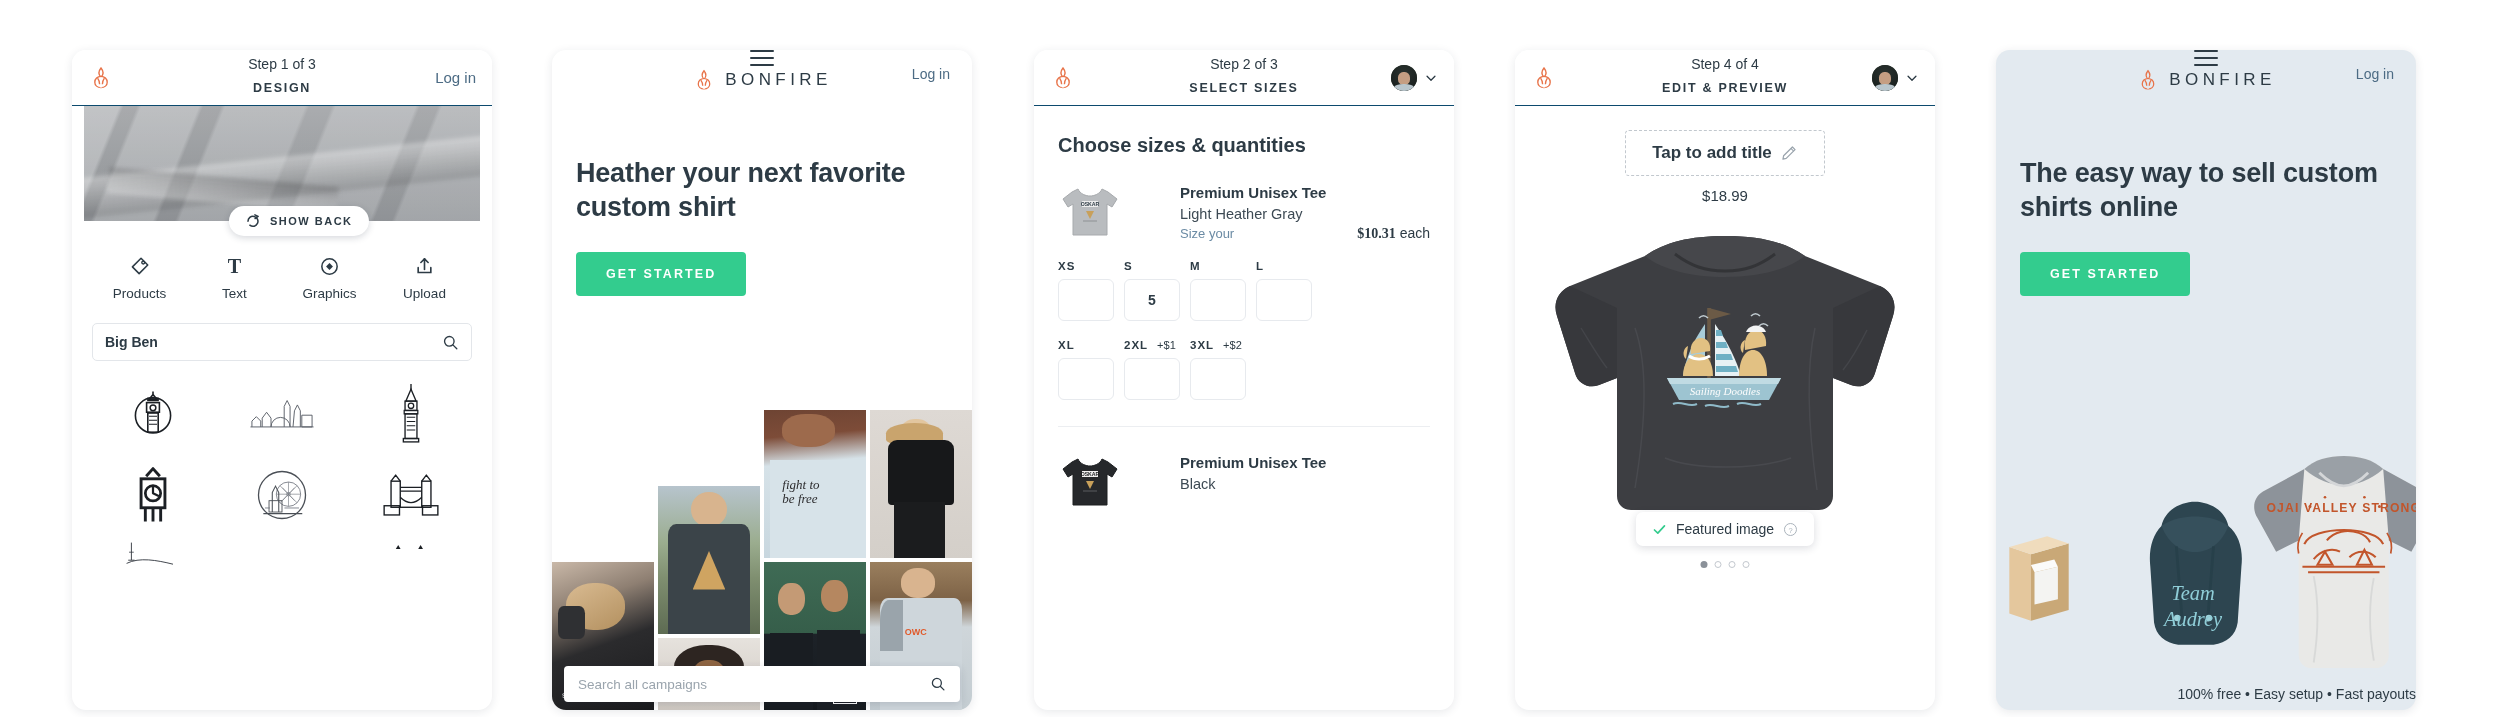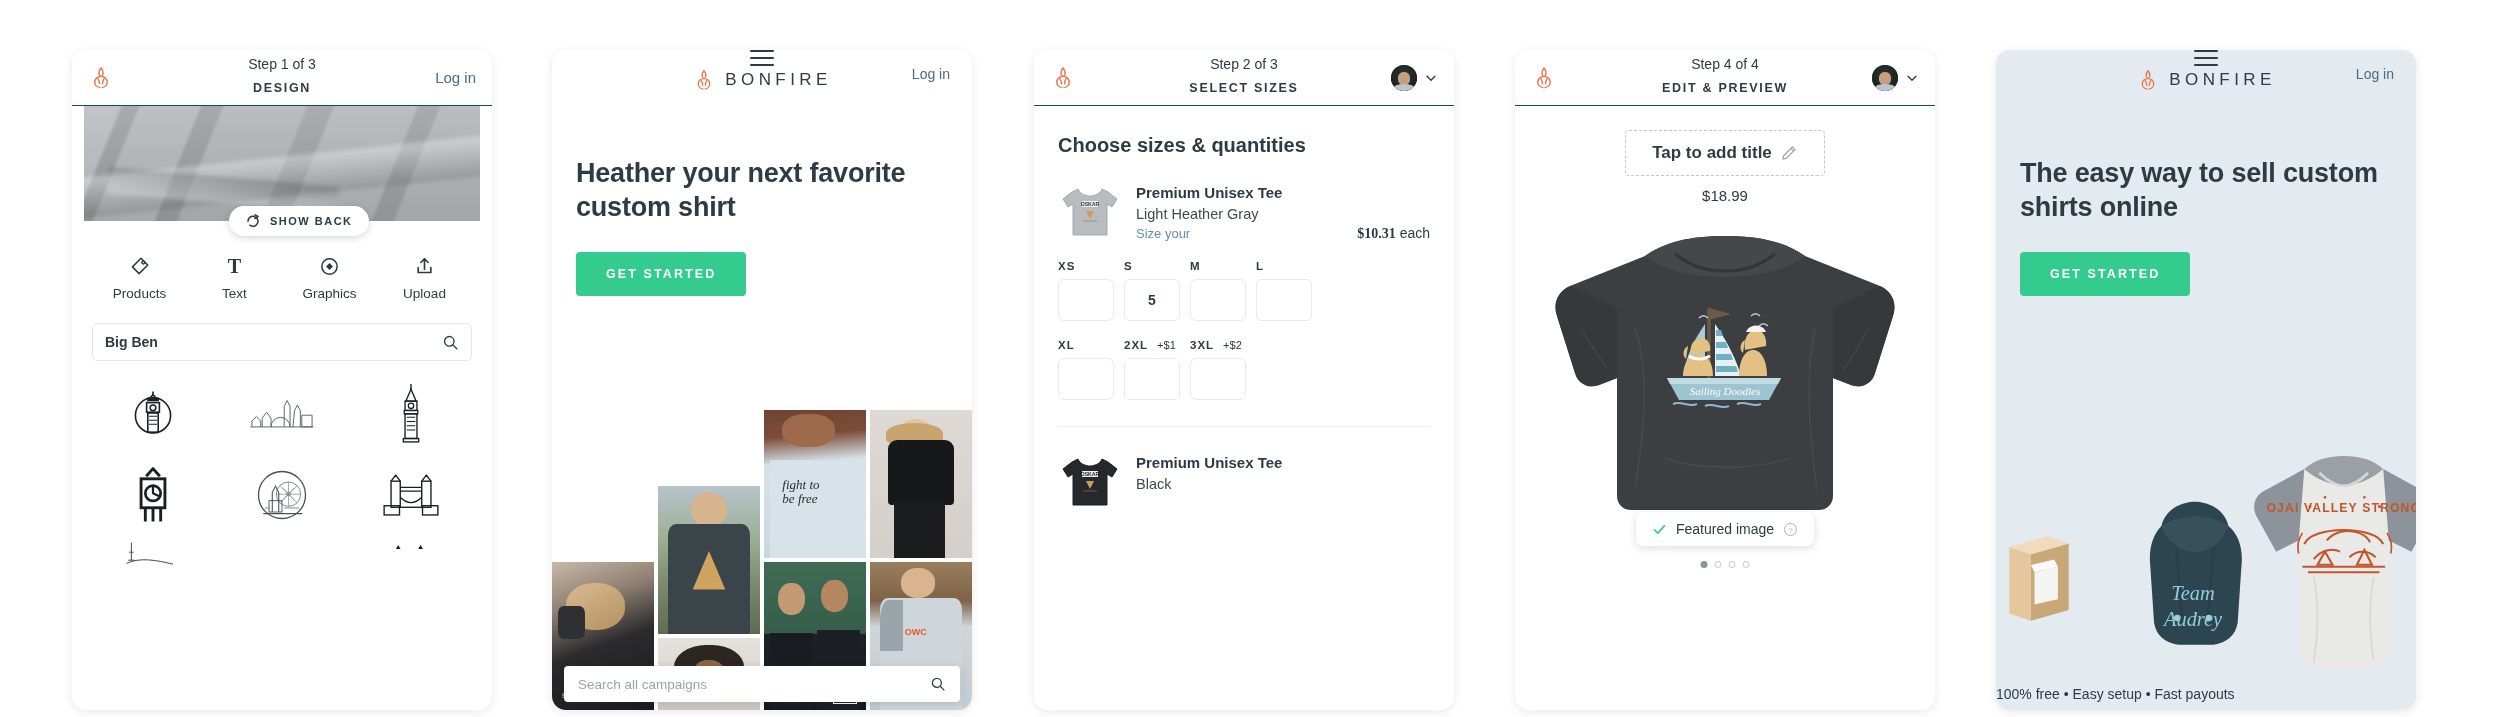--- a/index.html
+++ b/index.html
@@ -166,21 +166,21 @@
   }
   .ship-banner .t { font-size: 14px; color: #2d3b45; }
   .sec-title {
     font-size: 20px; font-weight: bold; color: #2d3b45;
     padding: 28px 24px 0 24px;
   }
   .prod-row { display: flex; gap: 14px; padding: 26px 24px 0 24px; align-items: flex-start;}
   .prod-thumb {
     width: 64px; height: 58px; flex: 0 0 64px; position: relative;
   }
-  .prod-info { flex: 1; min-width: 0; }
+  .prod-info { flex: 1; min-width: 0; margin-left: 44px; }
   .prod-name { font-size: 15px; font-weight: bold; color: #2d3b45; line-height: 20px;}
   .prod-color { font-size: 14.5px; color: #3d4a54; line-height: 22px;}
   .prod-meta { display: flex; align-items: baseline; }
   .size-guide { font-size: 13px; color: #6b8ba4; }
   .price { margin-left: auto; font-size: 14px; color: #2d3b45; }
   .price b { font-weight: bold; font-family: Liberation Serif, serif; }
   .size-row { display: flex; gap: 10px; padding: 18px 24px 0 24px; }
   .size-cell { width: 56px; }
   .size-lbl {
     font-size: 11.5px; font-weight: bold; letter-spacing: 1px;
@@ -212,21 +212,21 @@
     bottom: -8px; background: #fff; border-radius: 7px;
     box-shadow: 0 2px 9px rgba(30,40,60,.16);
     padding: 9px 16px; display:flex; align-items:center; gap: 9px;
   }
   .featured-badge .t { font-size: 14px; color: #2d3b45; }
 
   
   #panel5 { left: 1996px; background: #e3eaf0; }
   .hero-h1.alt { color: #2d3b45; }
   .foot-note {
-    position:absolute; left:0; right:0; bottom: 8px; text-align:left;
+    position:absolute; left:0; right:0; bottom: 8px; text-align:right;
     font-size: 14px; color: #2d3b45;
   }
   .p5-products { position:absolute; left:0; right:0; bottom: 34px; height: 225px; }
 
   svg { display:block; }
 </style>
 </head>
 <body>
 
 <div class="stage">

